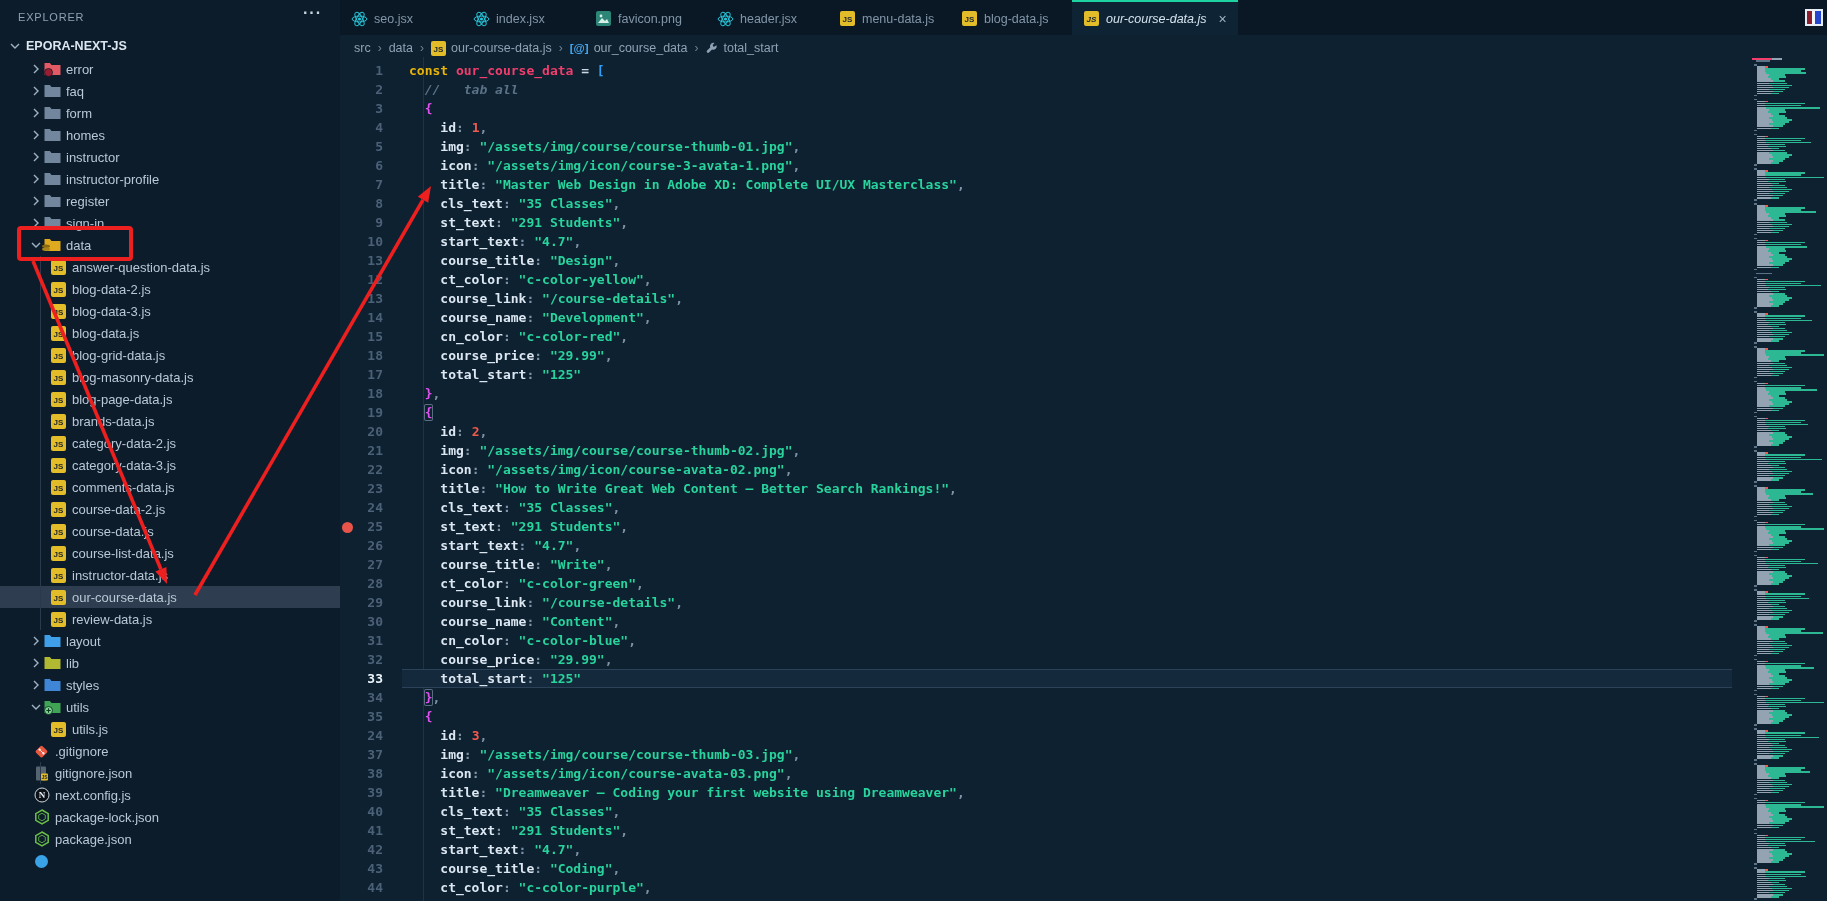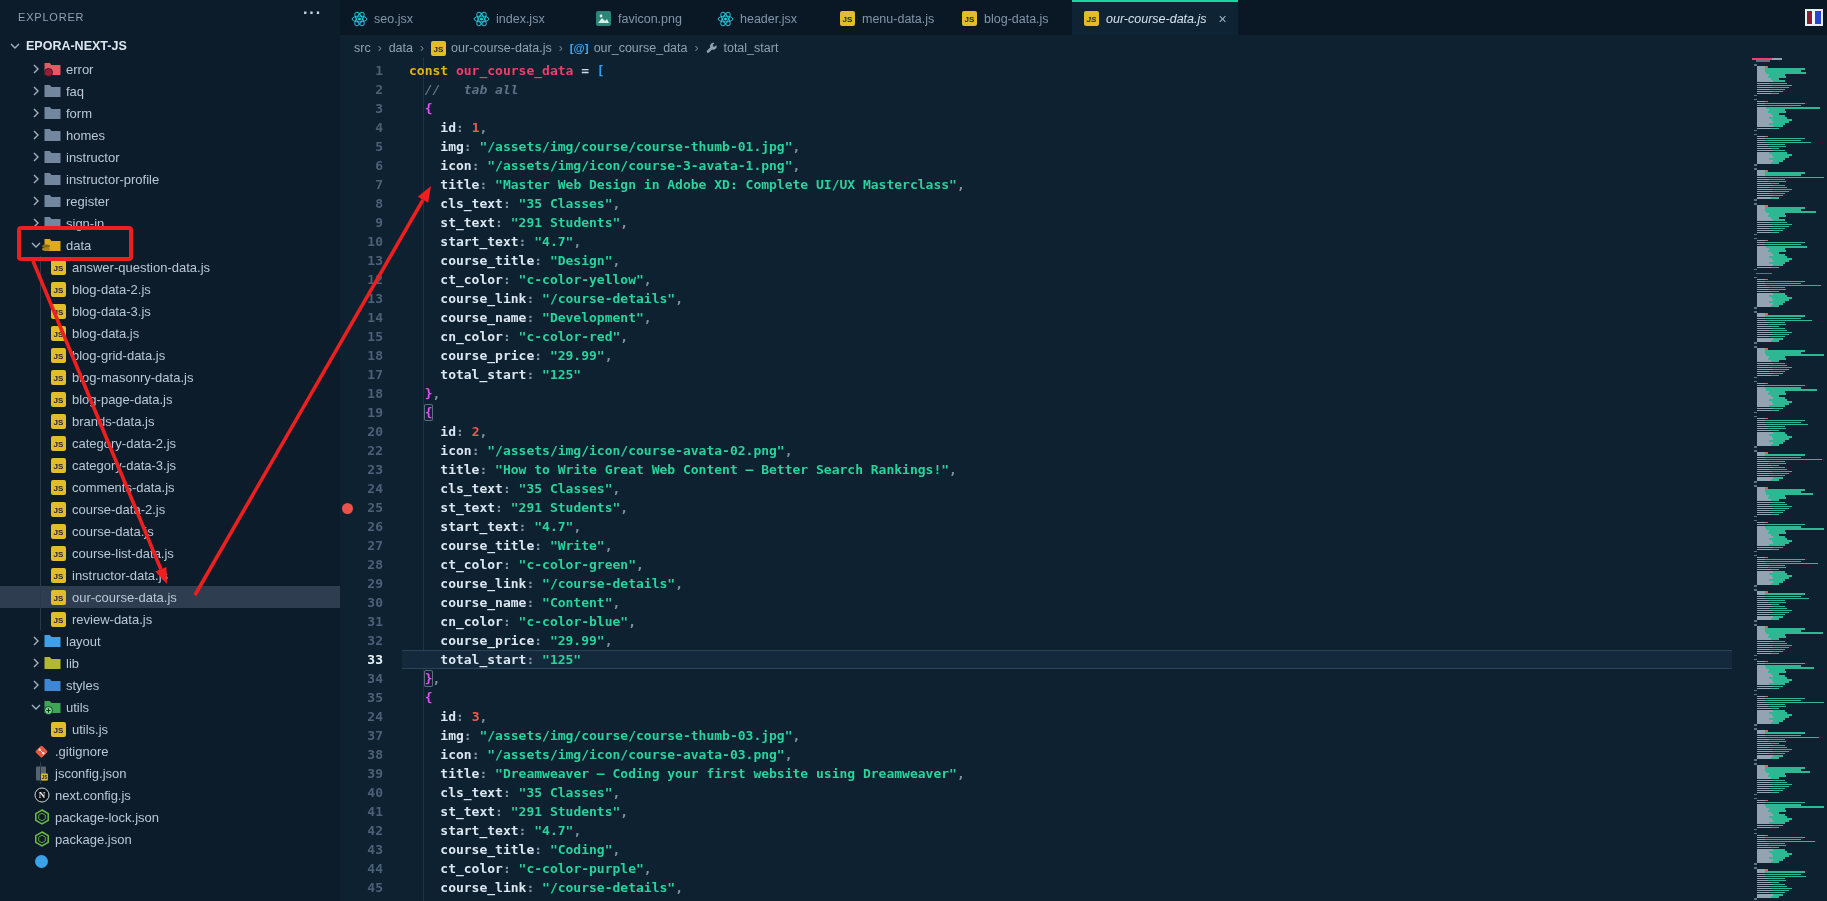--- a/index.html
+++ b/index.html
@@ -424,21 +424,21 @@
         <span>.gitignore</span>
       </div>
       <div class="trow" style="padding-left: 33px;">
         <span class="ticon">
           <svg width="15" height="15" viewBox="0 0 15 15">
             <rect x="2" y="0.5" width="10" height="14" rx="1" fill="#55646f"></rect>
             <rect x="7" y="7.5" width="7" height="7" rx="1" fill="#e3bc2a"></rect>
             <text x="10.5" y="13" font-size="5" font-weight="bold" fill="#1c2430" text-anchor="middle" font-family="Liberation Sans, sans-serif">JS</text>
           </svg>
         </span>
-        <span>jsconfig.json</span>
+        <span>gitignore.json</span>
       </div>
       <div class="trow" style="padding-left: 33px;">
         <span class="ticon">
           <svg width="16" height="16" viewBox="0 0 16 16">
             <circle cx="8" cy="8" r="7" fill="#0b1117" stroke="#cfd8df" stroke-width="1"></circle>
             <text x="8" y="11.2" font-size="9" font-weight="bold" fill="#e9eff4" text-anchor="middle" font-family="Liberation Serif, serif">N</text>
           </svg>
         </span>
         <span>next.config.js</span>
       </div>
@@ -604,20 +604,21 @@
       <div class="cl"><span class="ln">13</span><span class="code"><span class="o">    </span><span class="p">course_title</span><span class="u">: </span><span class="s">"Design"</span><span class="u">,</span></span></div>
       <div class="cl"><span class="ln">12</span><span class="code"><span class="o">    </span><span class="p">ct_color</span><span class="u">: </span><span class="s">"c-color-yellow"</span><span class="u">,</span></span></div>
       <div class="cl"><span class="ln">13</span><span class="code"><span class="o">    </span><span class="p">course_link</span><span class="u">: </span><span class="s">"/course-details"</span><span class="u">,</span></span></div>
       <div class="cl"><span class="ln">14</span><span class="code"><span class="o">    </span><span class="p">course_name</span><span class="u">: </span><span class="s">"Development"</span><span class="u">,</span></span></div>
       <div class="cl"><span class="ln">15</span><span class="code"><span class="o">    </span><span class="p">cn_color</span><span class="u">: </span><span class="s">"c-color-red"</span><span class="u">,</span></span></div>
       <div class="cl"><span class="ln">18</span><span class="code"><span class="o">    </span><span class="p">course_price</span><span class="u">: </span><span class="s">"29.99"</span><span class="u">,</span></span></div>
       <div class="cl"><span class="ln">17</span><span class="code"><span class="o">    </span><span class="p">total_start</span><span class="u">: </span><span class="s">"125"</span></span></div>
       <div class="cl"><span class="ln">18</span><span class="code"><span class="o">  </span><span class="c">}</span><span class="u">,</span></span></div>
       <div class="cl"><span class="ln">19</span><span class="code"><span class="o">  </span><span class="c mbx">{</span></span></div>
       <div class="cl"><span class="ln">20</span><span class="code"><span class="o">    </span><span class="p">id</span><span class="u">: </span><span class="n">2</span><span class="u">,</span></span></div>
+      <div class="cl"><span class="ln">21</span><span class="code"><span class="o">    </span><span class="p">img</span><span class="u">: </span><span class="s">"/assets/img/course/course-thumb-02.jpg"</span><span class="u">,</span></span></div>
       <div class="cl"><span class="ln">22</span><span class="code"><span class="o">    </span><span class="p">icon</span><span class="u">: </span><span class="s">"/assets/img/icon/course-avata-02.png"</span><span class="u">,</span></span></div>
       <div class="cl"><span class="ln">23</span><span class="code"><span class="o">    </span><span class="p">title</span><span class="u">: </span><span class="s">"How to Write Great Web Content – Better Search Rankings!"</span><span class="u">,</span></span></div>
       <div class="cl"><span class="ln">24</span><span class="code"><span class="o">    </span><span class="p">cls_text</span><span class="u">: </span><span class="s">"35 Classes"</span><span class="u">,</span></span></div>
       <div class="cl"><span class="bp"></span><span class="ln">25</span><span class="code"><span class="o">    </span><span class="p">st_text</span><span class="u">: </span><span class="s">"291 Students"</span><span class="u">,</span></span></div>
       <div class="cl"><span class="ln">26</span><span class="code"><span class="o">    </span><span class="p">start_text</span><span class="u">: </span><span class="s">"4.7"</span><span class="u">,</span></span></div>
       <div class="cl"><span class="ln">27</span><span class="code"><span class="o">    </span><span class="p">course_title</span><span class="u">: </span><span class="s">"Write"</span><span class="u">,</span></span></div>
       <div class="cl"><span class="ln">28</span><span class="code"><span class="o">    </span><span class="p">ct_color</span><span class="u">: </span><span class="s">"c-color-green"</span><span class="u">,</span></span></div>
       <div class="cl"><span class="ln">29</span><span class="code"><span class="o">    </span><span class="p">course_link</span><span class="u">: </span><span class="s">"/course-details"</span><span class="u">,</span></span></div>
       <div class="cl"><span class="ln">30</span><span class="code"><span class="o">    </span><span class="p">course_name</span><span class="u">: </span><span class="s">"Content"</span><span class="u">,</span></span></div>
       <div class="cl"><span class="ln">31</span><span class="code"><span class="o">    </span><span class="p">cn_color</span><span class="u">: </span><span class="s">"c-color-blue"</span><span class="u">,</span></span></div>

